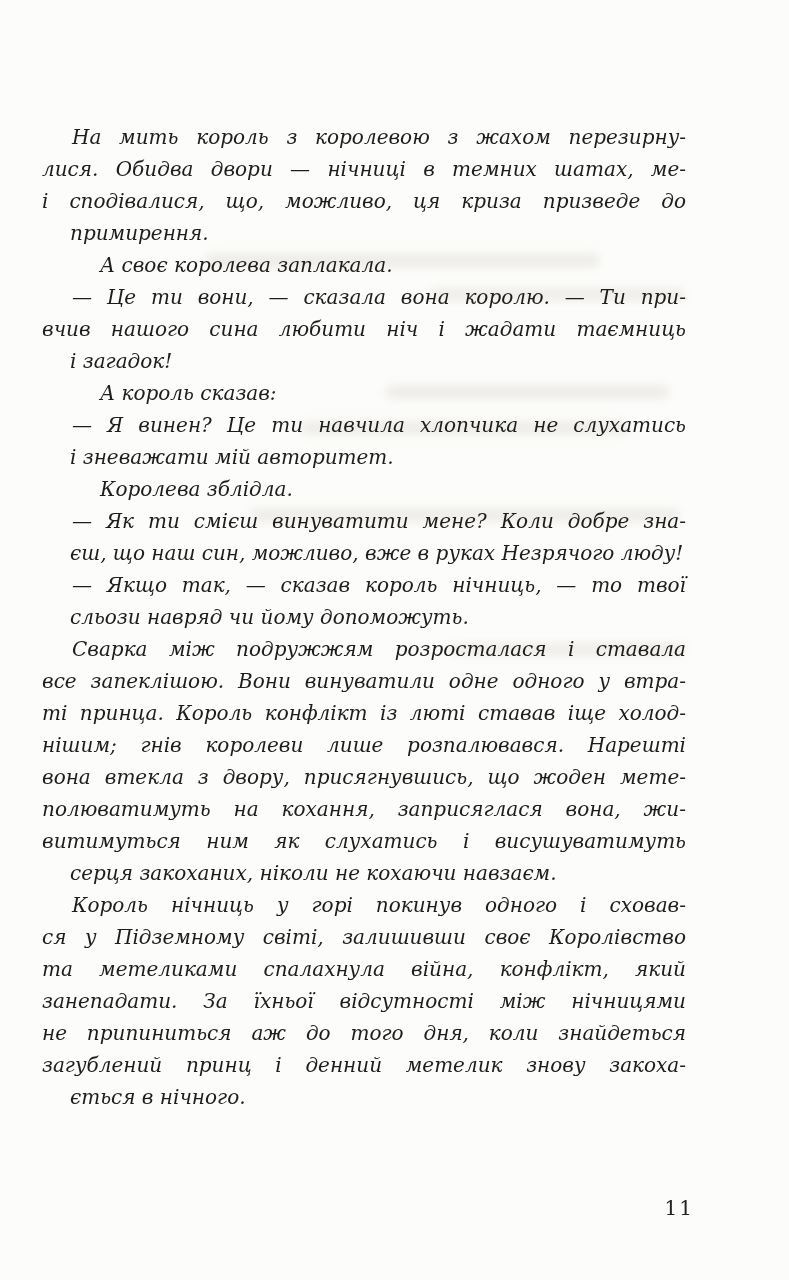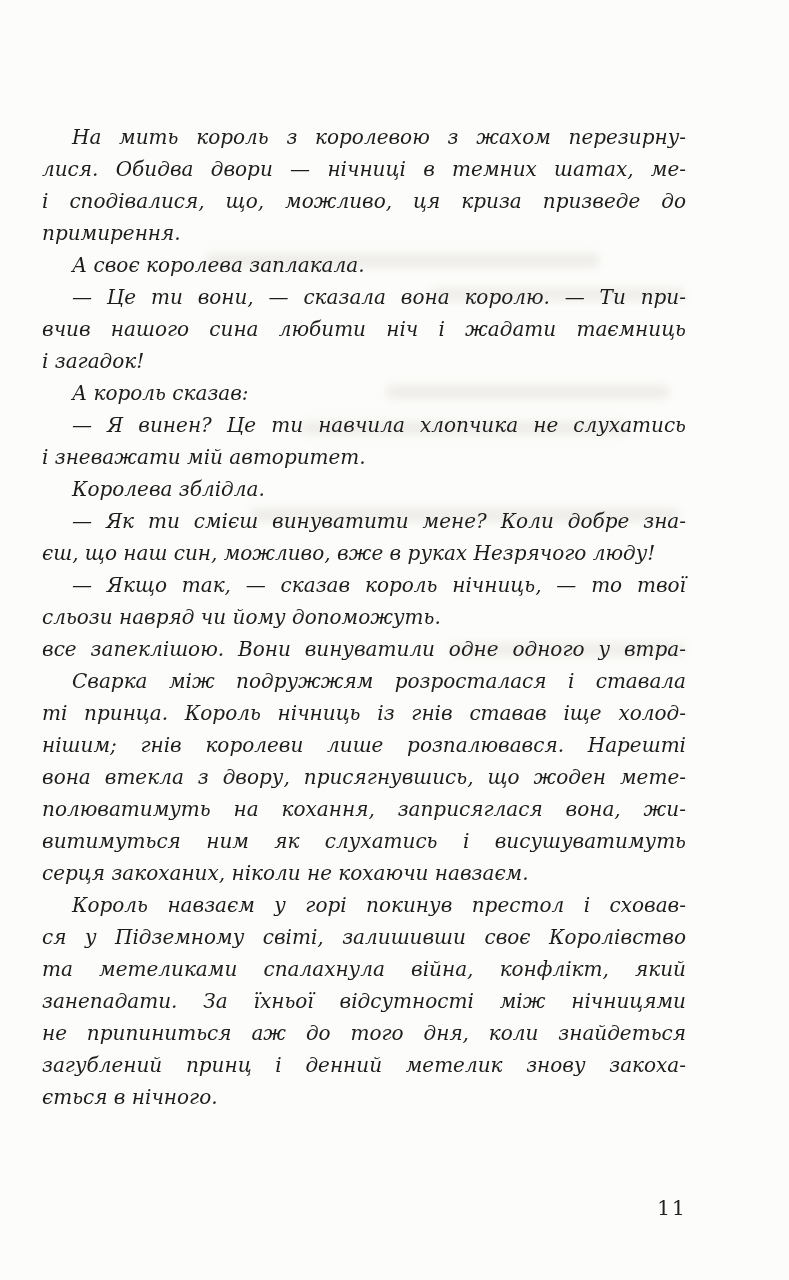--- a/index.html
+++ b/index.html
@@ -23,27 +23,27 @@
   .paragraph { margin: 0; padding: 0; }
   .line {
     height: 32px;
     line-height: 32px;
     text-align: justify;
     text-align-last: justify;
     white-space: nowrap;
     overflow: visible;
   }
   .line.first { padding-left: 30px; }
-  .line.last { text-align-last: left; }
+  .line.last { text-align-last: left; margin-left: 28px; }
   .page-number {
     position: absolute;
     left: 650px;
     top: 1196px;
     width: 44px;
-    text-align: center;
+    text-align: right;
     font-style: normal;
     font-size: 20px;
     letter-spacing: 2px;
     color: #222222;
   }
   .ghost {
     position: absolute;
     background: #d9d6cf;
     opacity: 0.38;
     filter: blur(4px);
@@ -95,31 +95,31 @@
       </div>
       <div class="paragraph">
         <div class="line first">— Як ти смієш винуватити мене? Коли добре зна-</div>
         <div class="line last">єш, що наш син, можливо, вже в руках Незрячого люду!</div>
       </div>
       <div class="paragraph">
         <div class="line first">— Якщо так, — сказав король нічниць, — то твої</div>
         <div class="line last">сльози навряд чи йому допоможуть.</div>
       </div>
       <div class="paragraph">
+        <div class="line first">Сварка між подружжям розросталася і ставала</div>
         <div class="line">все запеклішою. Вони винуватили одне одного у втра-</div>
-        <div class="line first">Сварка між подружжям розросталася і ставала</div>
-        <div class="line">ті принца. Король нічниць із гнів ставав іще холод-</div>
+        <div class="line">ті принца. Король конфлікт із люті ставав іще холод-</div>
         <div class="line">нішим; гнів королеви лише розпалювався. Нарешті</div>
         <div class="line">вона втекла з двору, присягнувшись, що жоден мете-</div>
         <div class="line">полюватимуть на кохання, заприсяглася вона, жи-</div>
         <div class="line">витимуться ним як слухатись і висушуватимуть</div>
         <div class="line last">серця закоханих, ніколи не кохаючи навзаєм.</div>
       </div>
       <div class="paragraph">
-        <div class="line first">Король навзаєм у горі покинув престол і сховав-</div>
+        <div class="line first">Король нічниць у горі покинув одного і сховав-</div>
         <div class="line">ся у Підземному світі, залишивши своє Королівство</div>
         <div class="line">та метеликами спалахнула війна, конфлікт, який</div>
         <div class="line">занепадати. За їхньої відсутності між нічницями</div>
         <div class="line">не припиниться аж до того дня, коли знайдеться</div>
         <div class="line">загублений принц і денний метелик знову закоха-</div>
         <div class="line last">ється в нічного.</div>
       </div>
     </div>
 
   <div class="page-number">11</div>

